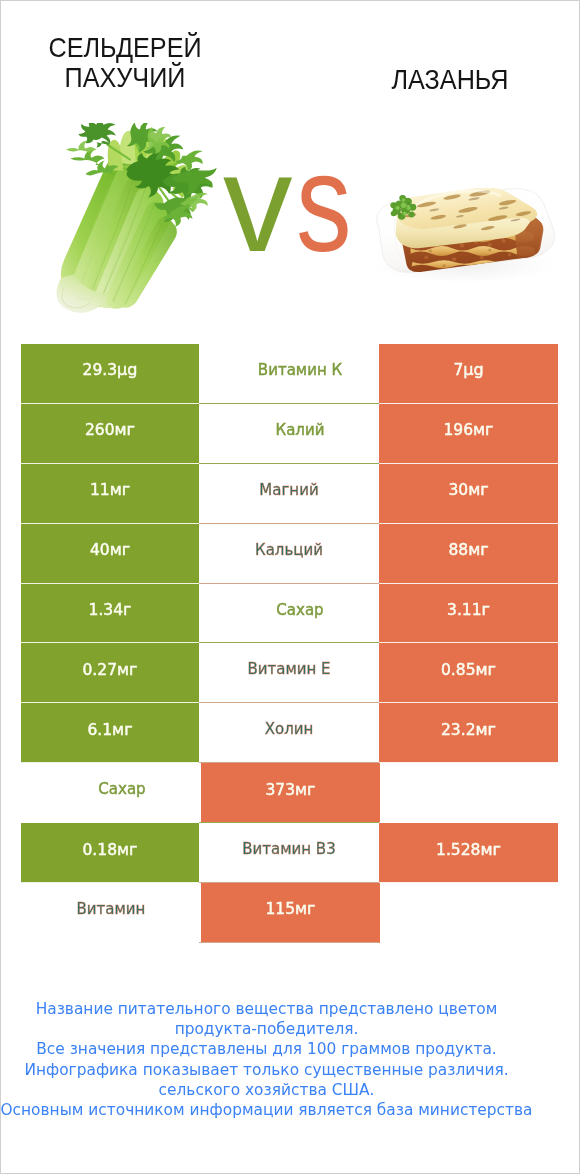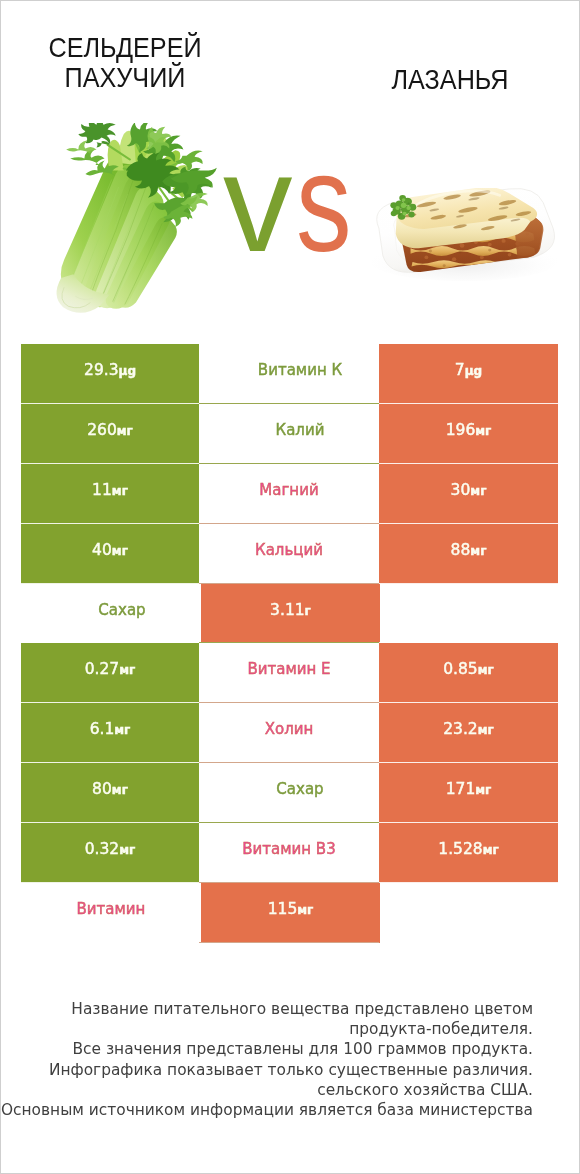--- a/index.html
+++ b/index.html
@@ -27,32 +27,32 @@
   
   .table{position:absolute;left:21px;top:344px;width:537px;}
   .row{position:relative;height:59.9px;display:flex;align-items:stretch;}
   .cell{display:flex;align-items:center;justify-content:center;box-sizing:border-box;}
   .cell-l{width:178px;}
   .cell-m{width:180px;background:#fff;}
   .cell-r{width:179px;}
   .bg-green{background:#82a22e;}
   .bg-orange{background:#e4714b;}
   .val{color:#fbfdf0;font-family:"DejaVu Sans",sans-serif;font-size:15.5px;font-weight:400;-webkit-text-stroke:0.48px #fbfdf0;letter-spacing:0;white-space:nowrap;position:relative;top:-4px;}
-  .val .u{font-size:12px;font-weight:700;}
+  .val .u{font-size:16px;font-weight:400;}
   .nut{font-family:"DejaVu Sans",sans-serif;font-size:15px;font-weight:400;letter-spacing:0;white-space:nowrap;position:relative;top:-4px;}
   .nut.g{color:#7d9b3d;margin-left:22px;-webkit-text-stroke:0.45px #7d9b3d;}
-  .nut.o{color:#ec4899;text-align:center;-webkit-text-stroke:0.45px #cc6647;}
+  .nut.o{color:#0f766e;text-align:center;-webkit-text-stroke:0.45px #cc6647;}
   .sep{position:absolute;bottom:0;height:1px;}
   .sep-side{left:0;width:178px;background:rgba(255,255,255,.88);}
   .sep-mid{left:178px;width:180px;}
   .sep-side2{left:358px;width:179px;background:rgba(255,255,255,.88);}
 
   
-  .footer{position:absolute;left:0;top:999px;width:533px;text-align:right;
-          color:#404040;font-family:"DejaVu Sans",sans-serif;font-size:15.4px;line-height:20.2px;}
+  .footer{position:absolute;left:0;top:999px;width:533px;text-align:center;
+          color:#3b82f6;font-family:"DejaVu Sans",sans-serif;font-size:15.4px;line-height:20.2px;}
   .footer div{white-space:nowrap;}
 </style>
 </head>
 <body>
 
 <div class="page">
 
   <div class="page-border"></div>
 
   <div class="titles">
@@ -403,20 +403,23 @@
           <span class="nut o">Кальций</span>
         </div>
         <div class="cell cell-r bg-orange">
           <span class="val"><span>88</span><span class="u">мг</span></span>
         </div>
         <div class="sep sep-side"></div>
         <div class="sep sep-mid" style="background: rgb(211, 167, 140);"></div>
         <div class="sep sep-side2"></div>
       </div>
       <div class="row">
+        <div class="cell cell-l bg-green">
+          <span class="val"><span>1.34</span><span class="u">г</span></span>
+        </div>
         <div class="cell cell-m">
           <span class="nut g">Сахар</span>
         </div>
         <div class="cell cell-r bg-orange">
           <span class="val"><span>3.11</span><span class="u">г</span></span>
         </div>
         <div class="sep sep-side"></div>
         <div class="sep sep-mid" style="background: rgb(154, 168, 79);"></div>
         <div class="sep sep-side2"></div>
       </div>
@@ -442,36 +445,33 @@
           <span class="nut o">Холин</span>
         </div>
         <div class="cell cell-r bg-orange">
           <span class="val"><span>23.2</span><span class="u">мг</span></span>
         </div>
         <div class="sep sep-side"></div>
         <div class="sep sep-mid" style="background: rgb(211, 167, 140);"></div>
         <div class="sep sep-side2"></div>
       </div>
       <div class="row">
-        <div class="cell cell-l bg-green">
-          <span class="val"><span>80</span><span class="u">мг</span></span>
-        </div>
         <div class="cell cell-m">
           <span class="nut g">Сахар</span>
         </div>
         <div class="cell cell-r bg-orange">
-          <span class="val"><span>171</span><span class="u">мг</span></span>
+          <span class="val"><span>373</span><span class="u">мг</span></span>
         </div>
         <div class="sep sep-side"></div>
         <div class="sep sep-mid" style="background: rgb(154, 168, 79);"></div>
         <div class="sep sep-side2"></div>
       </div>
       <div class="row">
         <div class="cell cell-l bg-green">
-          <span class="val"><span>0.32</span><span class="u">мг</span></span>
+          <span class="val"><span>0.18</span><span class="u">мг</span></span>
         </div>
         <div class="cell cell-m">
           <span class="nut o">Витамин В3</span>
         </div>
         <div class="cell cell-r bg-orange">
           <span class="val"><span>1.528</span><span class="u">мг</span></span>
         </div>
         <div class="sep sep-side"></div>
         <div class="sep sep-mid" style="background: rgb(211, 167, 140);"></div>
         <div class="sep sep-side2"></div>

